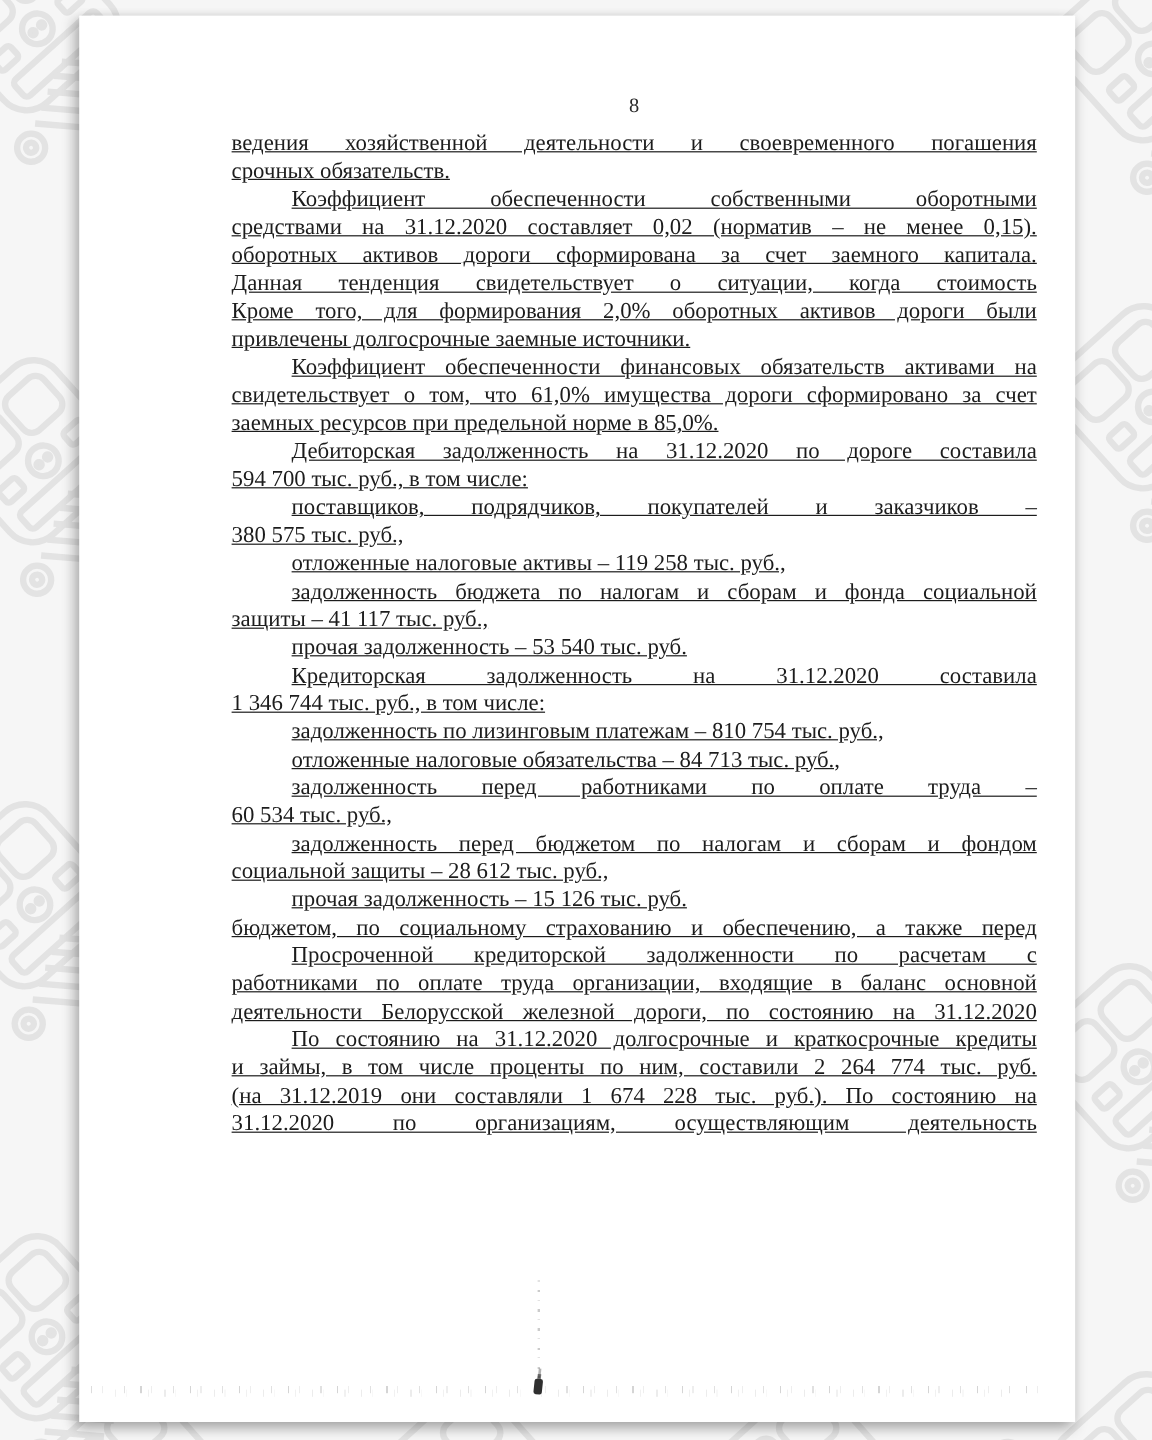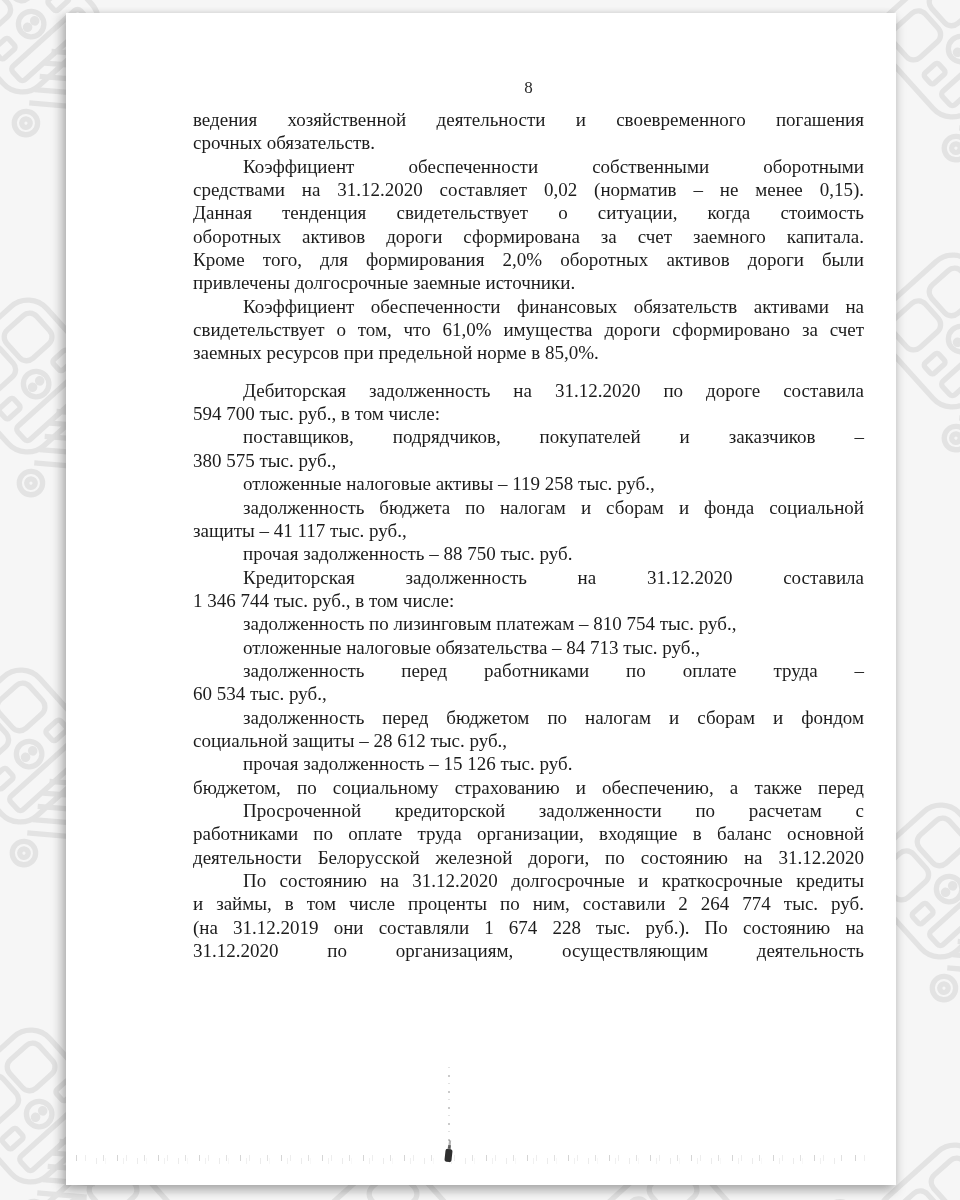--- a/index.html
+++ b/index.html
@@ -46,25 +46,26 @@
     line-height: 23px;
     color: #2a2a2a;
     margin-bottom: 9px;
   }
   .doc-body {
     color: var(--text, #1c1c1c);
     font-size: 19px;
     line-height: 23.35px;
   }
   .para { margin: 0; }
-  .para.gap-before { margin-top: 14px; }
+  .para.gap-before { }
   .line {
     text-align: justify;
     text-align-last: justify;
     min-height: 23.35px;
+    text-decoration: underline;
   }
   .line.final {
     text-align: center;
     text-align-last: left;
   }
   .line.indent { text-indent: 50px; }
   
   .noise-row {
     position: absolute;
     left: 10px;
@@ -179,22 +180,22 @@
 
     <div class="doc-body">
 
     <div class="para">
           <div class="line">ведения хозяйственной деятельности и своевременного погашения</div>
           <div class="line final">срочных обязательств.</div>
         </div>
         <div class="para">
           <div class="line indent">Коэффициент обеспеченности собственными оборотными</div>
           <div class="line">средствами на 31.12.2020 составляет 0,02 (норматив – не менее 0,15).</div>
+          <div class="line">оборотных активов дороги сформирована за счет заемного капитала.</div>
           <div class="line">Данная тенденция свидетельствует о ситуации, когда стоимость</div>
-          <div class="line">оборотных активов дороги сформирована за счет заемного капитала.</div>
           <div class="line">Кроме того, для формирования 2,0% оборотных активов дороги были</div>
           <div class="line final">привлечены долгосрочные заемные источники.</div>
         </div>
         <div class="para">
           <div class="line indent">Коэффициент обеспеченности финансовых обязательств активами на</div>
           <div class="line">свидетельствует о том, что 61,0% имущества дороги сформировано за счет</div>
           <div class="line final">заемных ресурсов при предельной норме в 85,0%.</div>
         </div>
         <div class="para gap-before">
           <div class="line indent">Дебиторская задолженность на 31.12.2020 по дороге составила</div>
@@ -205,21 +206,21 @@
           <div class="line final">380 575 тыс. руб.,</div>
         </div>
         <div class="para">
           <div class="line final indent">отложенные налоговые активы – 119 258 тыс. руб.,</div>
         </div>
         <div class="para">
           <div class="line indent">задолженность бюджета по налогам и сборам и фонда социальной</div>
           <div class="line final">защиты – 41 117 тыс. руб.,</div>
         </div>
         <div class="para">
-          <div class="line final indent">прочая задолженность – 88 750 тыс. руб.</div>
+          <div class="line final indent">прочая задолженность – 53 540 тыс. руб.</div>
         </div>
         <div class="para">
           <div class="line indent">Кредиторская задолженность на 31.12.2020 составила</div>
           <div class="line final">1 346 744 тыс. руб., в том числе:</div>
         </div>
         <div class="para">
           <div class="line final indent">задолженность по лизинговым платежам – 810 754 тыс. руб.,</div>
         </div>
         <div class="para">
           <div class="line final indent">отложенные налоговые обязательства – 84 713 тыс. руб.,</div>

